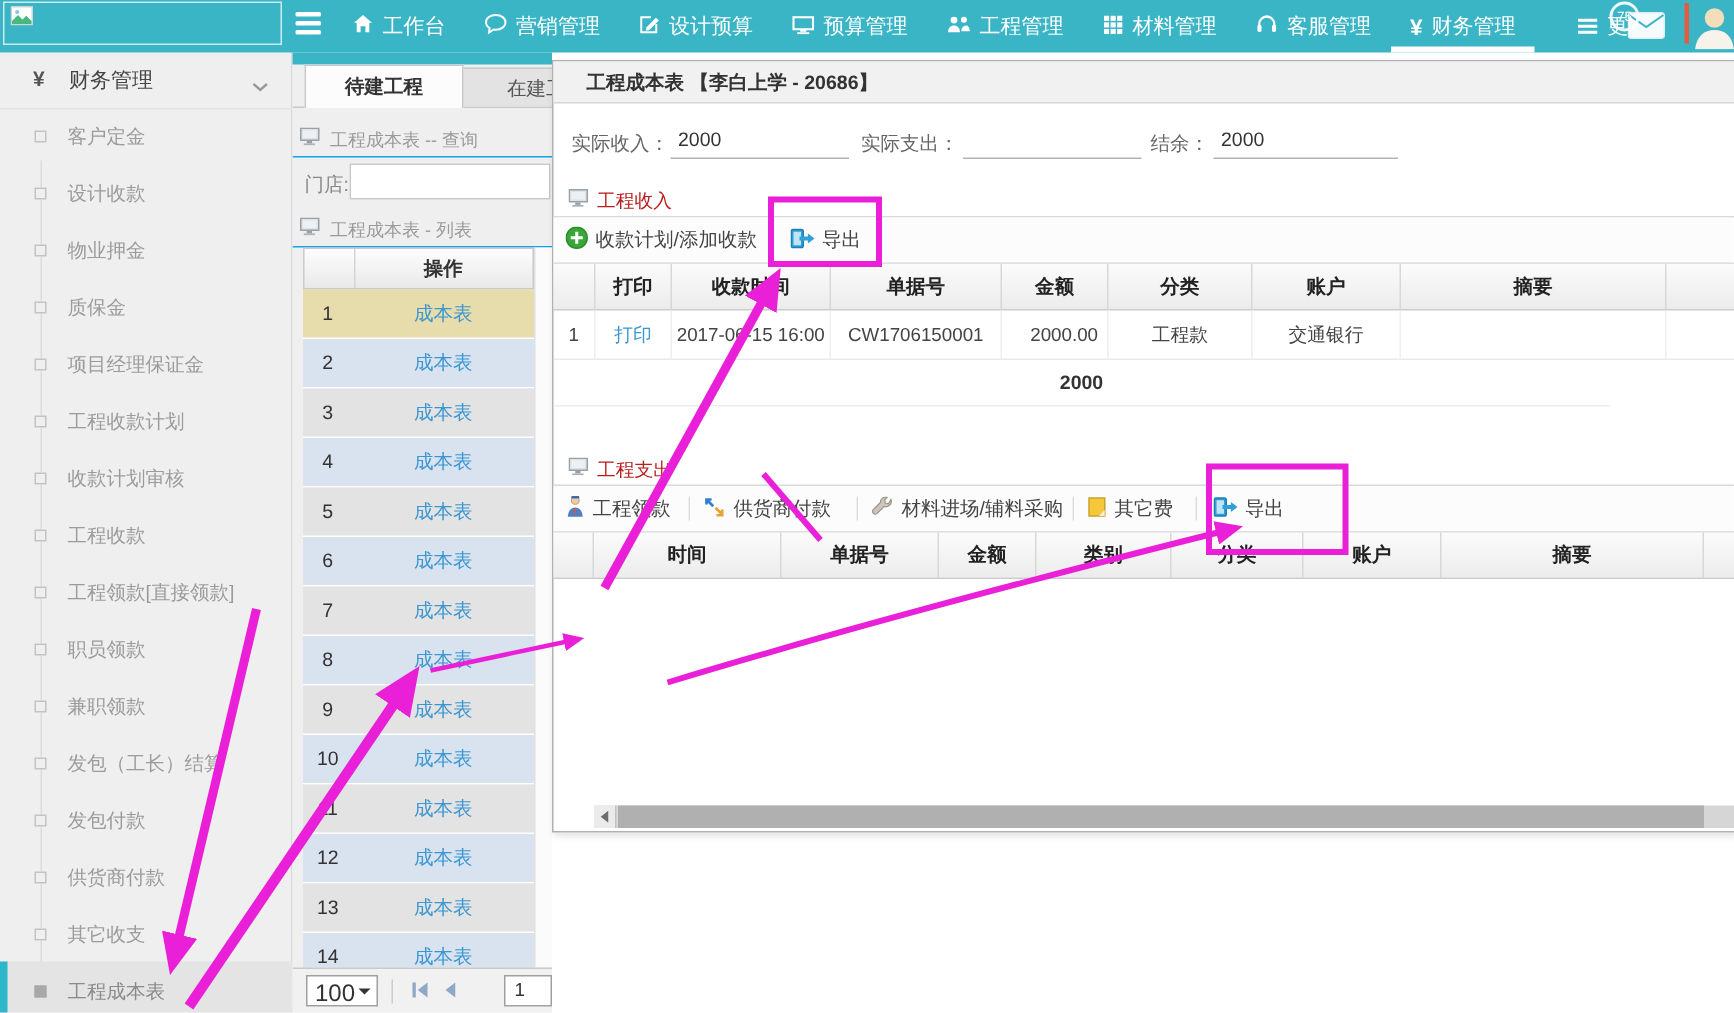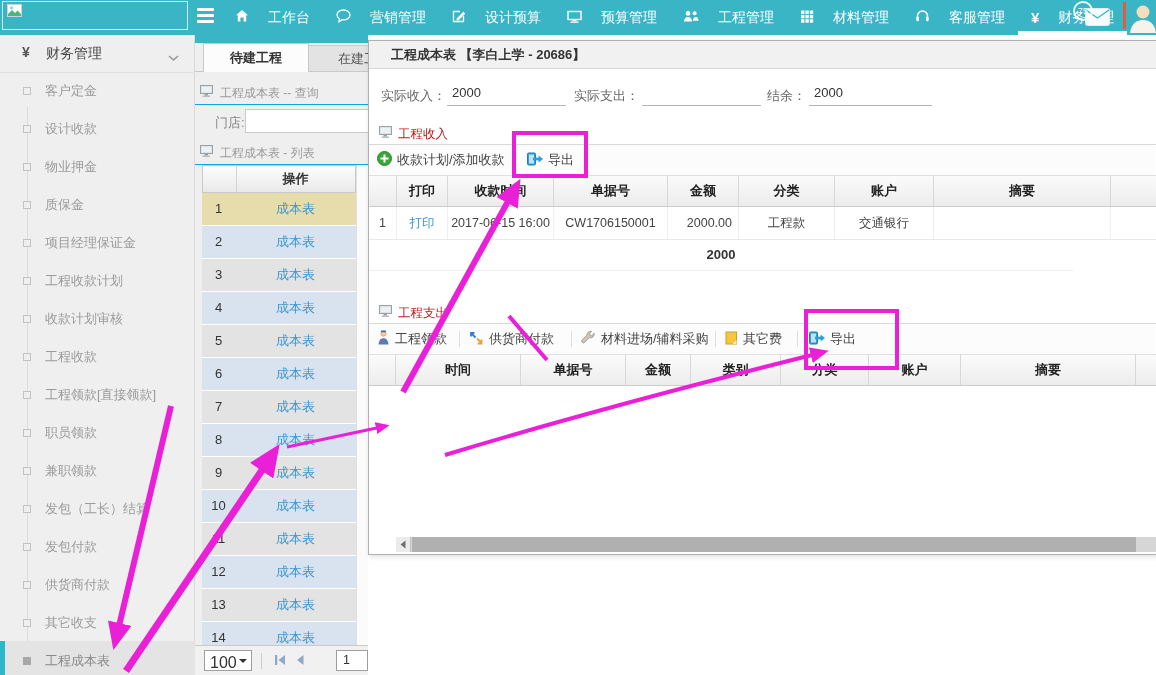--- a/index.html
+++ b/index.html
@@ -6,21 +6,21 @@
   .page{position:relative;width:1156px;height:675px;overflow:hidden;background:#fff;
         font-family:"Liberation Sans","DejaVu Sans",sans-serif;font-size:13px;color:#333;}
 
   
   .topnav{position:absolute;left:0;top:0;width:1156px;height:35px;background:#3ab5c6;z-index:20;}
   .logo-box{position:absolute;left:2px;top:1px;width:184px;height:27px;border:1px solid rgba(255,255,255,.75);}
   .logo-box svg{position:absolute;left:4px;top:2px;}
   .hamburger{position:absolute;left:197px;top:8px;width:18px;height:18px;cursor:pointer;}
   .hamburger i{display:block;width:17px;height:3px;background:#fff;margin:0 0 3px 0;border-radius:1px;}
   .navitems{position:absolute;left:222px;top:0;height:35px;display:flex;align-items:stretch;}
-  .nav-item{display:flex;align-items:center;gap:19px;padding:0 13px;color:#fff;font-size:14px;cursor:pointer;white-space:nowrap;}
+  .nav-item{display:flex;align-items:center;gap:6px;padding:0 13px;color:#fff;font-size:14px;cursor:pointer;white-space:nowrap;}
   .nav-item.active{box-shadow:inset 0 -4px 0 #fff;}
   .nav-item.more{margin-left:16px;}
   .yen-glyph{font-size:15px;font-weight:bold;line-height:1;}
   .mail{position:absolute;left:1085px;top:8px;width:26px;height:20px;cursor:pointer;}
   .mail .badge{position:absolute;left:-12px;top:-7px;width:16px;height:16px;border:2px solid rgba(255,255,255,.9);
        border-radius:50%;color:#fff;font-size:9px;display:flex;align-items:center;justify-content:center;}
   .red-divider{position:absolute;left:1123px;top:2px;width:3px;height:27px;background:#e25c3d;}
   .avatar{position:absolute;left:1130px;top:2px;width:26px;height:31px;cursor:pointer;overflow:hidden;}
 
   
@@ -43,21 +43,21 @@
   .midpanel{position:absolute;left:195px;top:35px;width:173px;height:640px;background:#efefef;
             border-top:8px solid #3ab5c6;box-sizing:content-box;overflow:hidden;z-index:1;}
   .tabline{position:absolute;left:0;top:28px;width:173px;height:1px;background:#c9c9c9;}
   .tab1{position:absolute;left:8px;top:0;width:104px;height:28px;background:#fcfcfc;border:1px solid #c9c9c9;border-bottom:none;
         font-weight:bold;color:#333;text-align:center;line-height:28px;cursor:pointer;z-index:2;}
   .tab2{position:absolute;left:113px;top:2px;width:110px;height:25px;background:#e3e3e3;border:1px solid #c9c9c9;border-bottom:none;
         color:#555;text-align:center;line-height:25px;cursor:pointer;}
   .sec-label{position:absolute;left:0;width:173px;height:23px;border-bottom:1px solid #0ea5e9;color:#9a9a9a;font-size:12px;}
   .sec-label .mon{position:absolute;left:5px;top:4px;}
   .sec-label .txt{position:absolute;left:25px;top:4px;white-space:nowrap;}
-  .store-row{position:absolute;left:16px;top:62px;width:173px;height:34px;}
+  .store-row{position:absolute;left:4px;top:62px;width:173px;height:34px;}
   .store-row .lab{position:absolute;left:4px;top:9px;color:#888;}
   .store-input{position:absolute;left:34px;top:4px;width:134px;height:24px;background:#fff;border:1px solid #c9c9c9;box-sizing:border-box;}
   .mid-thead{position:absolute;left:7px;top:122px;width:154px;height:28px;background:linear-gradient(#fdfdfd,#e9e9e9);
              border:1px solid #c9c9c9;box-sizing:border-box;}
   .mid-thead .numh{position:absolute;left:0;top:0;width:33px;height:26px;border-right:1px solid #d4d4d4;}
   .mid-thead .oph{position:absolute;left:33px;top:0;width:119px;height:26px;text-align:center;line-height:26px;font-weight:bold;}
   .mid-strip{position:absolute;left:161px;top:122px;width:12px;height:480px;background:#fbfbfb;border-left:1px solid #e0e0e0;}
   .mid-row{position:absolute;left:7px;width:154px;height:32px;border-bottom:1px solid #fff;cursor:pointer;}
   .mid-row .num{position:absolute;left:0;top:0;width:33px;height:32px;text-align:center;line-height:32px;color:#333;}
   .mid-row .lnk{position:absolute;left:33px;top:0;width:121px;height:32px;text-align:center;line-height:32px;color:#3b96d2;}

